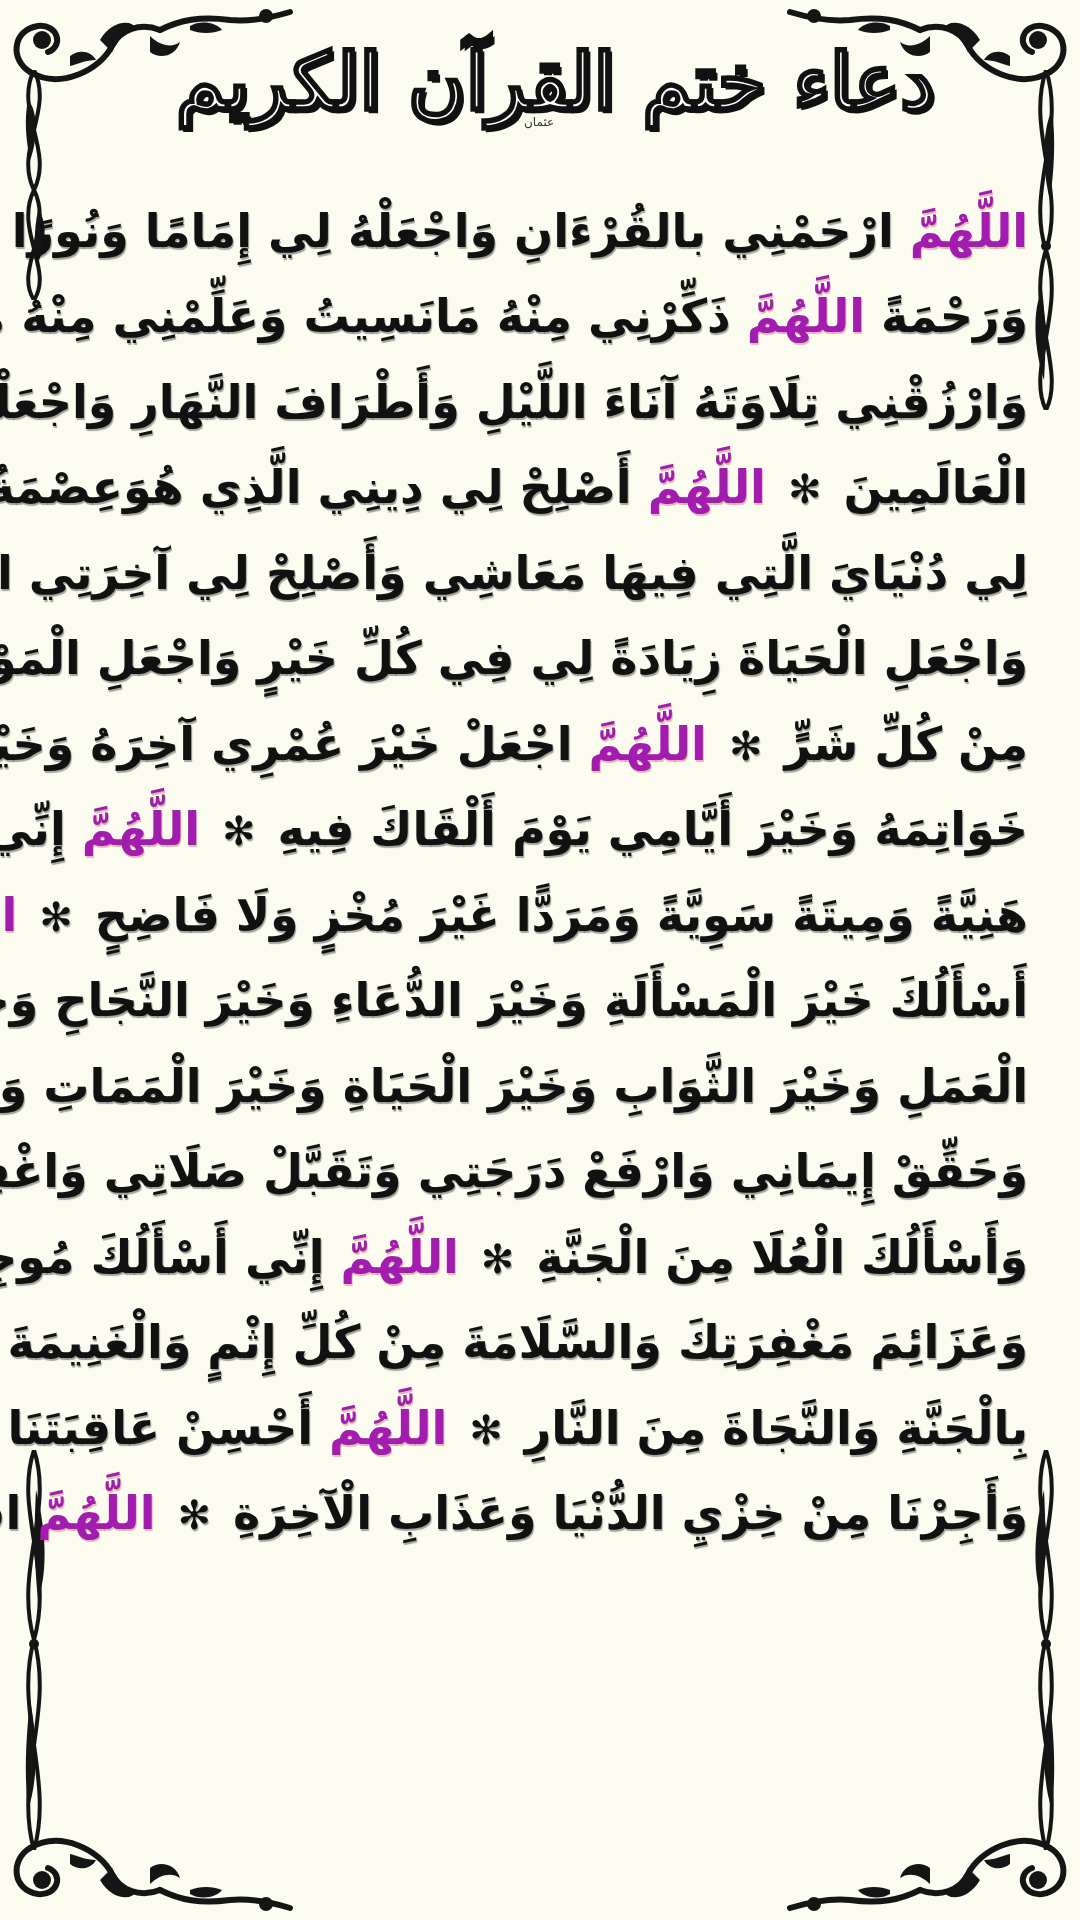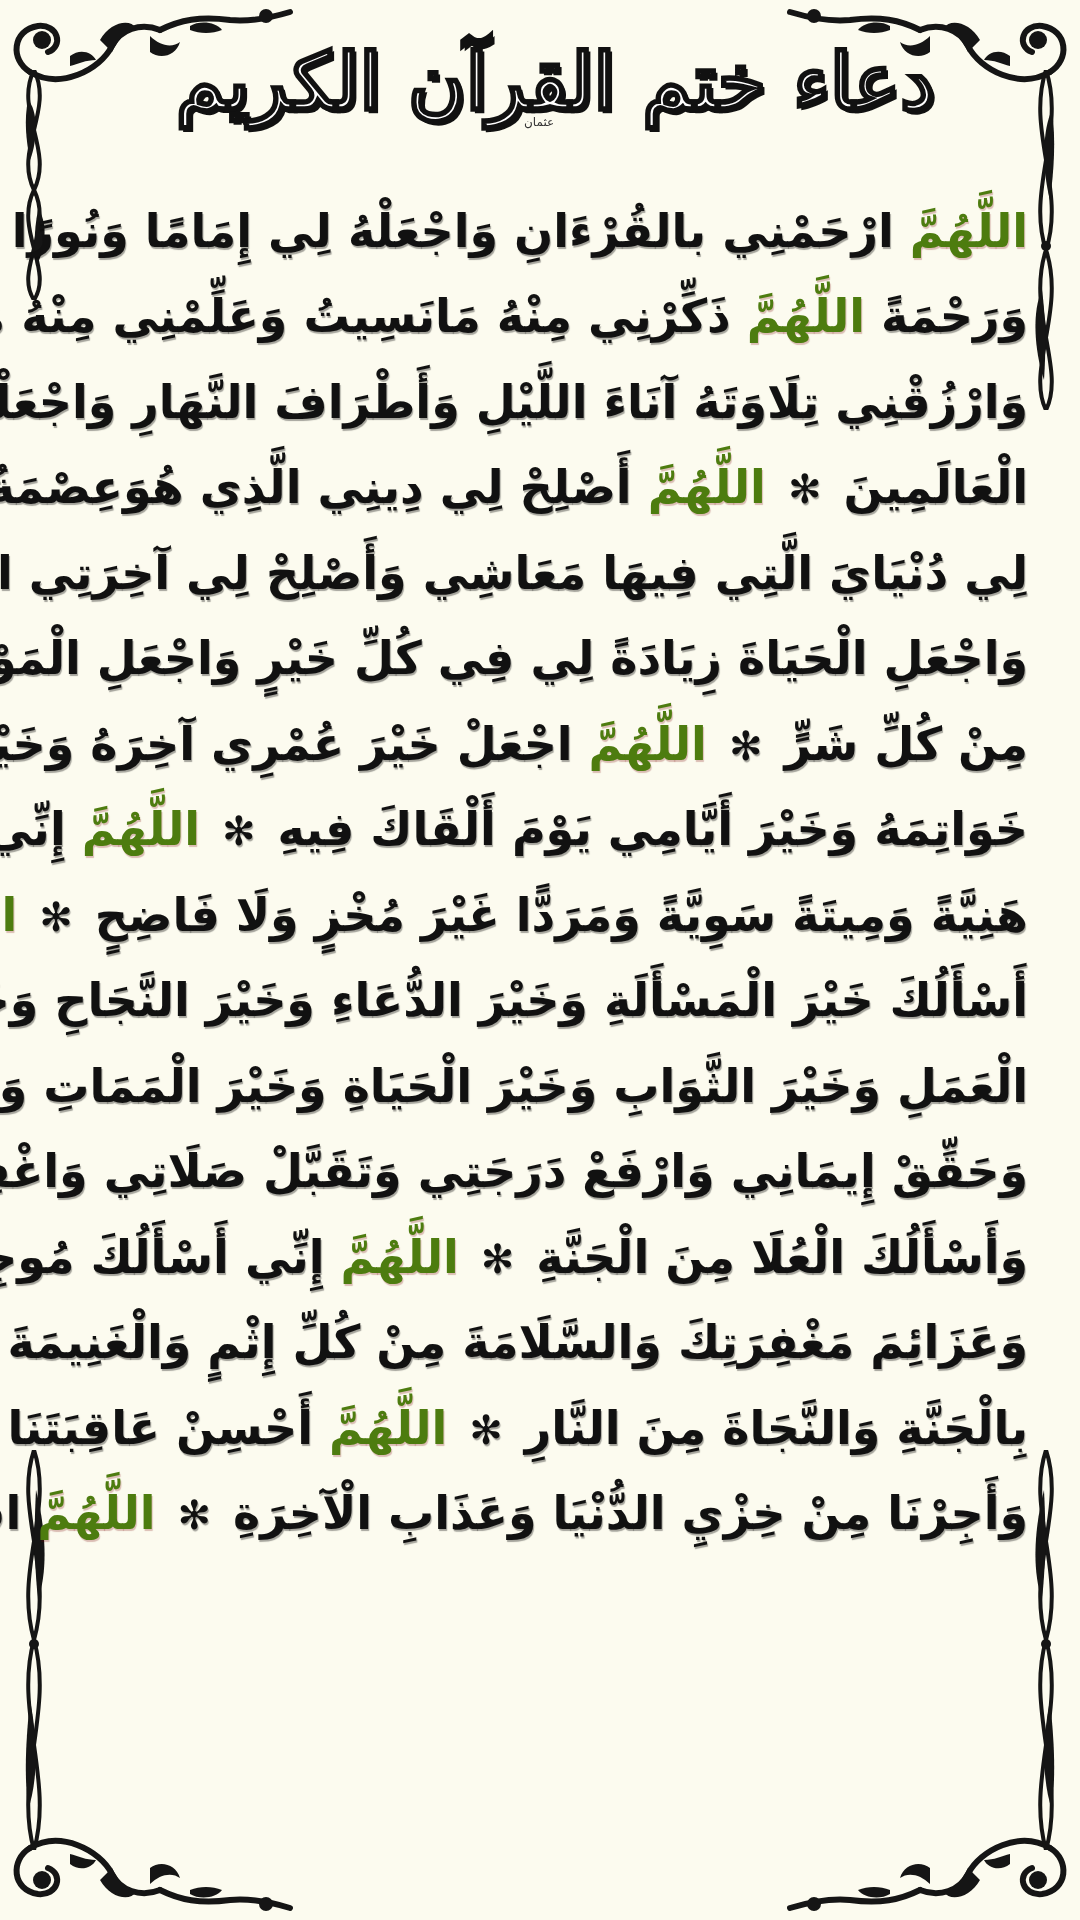--- a/index.html
+++ b/index.html
@@ -74,21 +74,21 @@
       white-space: nowrap;
       font-family: "DejaVu Sans", sans-serif;
       font-size: 46px;
       font-weight: bold;
       color: #111;
       text-shadow: 1px 2px 1px rgba(0,0,0,0.35);
       text-align: justify;
       text-align-last: justify;
     }
     .line .run { display: inline; }
-    .line .red { color: #4d7c0f; text-shadow: 1px 2px 1px rgba(120,0,0,0.25); }
+    .line .red { color: #a21caf; text-shadow: 1px 2px 1px rgba(120,0,0,0.25); }
     .line .star { font-size: 40px; margin: 0 6px; }
   </style>
 </head>
 <body>
 
 <div class="page">
 
   <svg class="ornament corner-tl" viewBox="0 0 300 120">
     <g fill="none" stroke="#151515" stroke-width="6" stroke-linecap="round">
       <path d="M30 72 C10 60 12 30 38 26 C58 24 64 46 48 52"></path>

